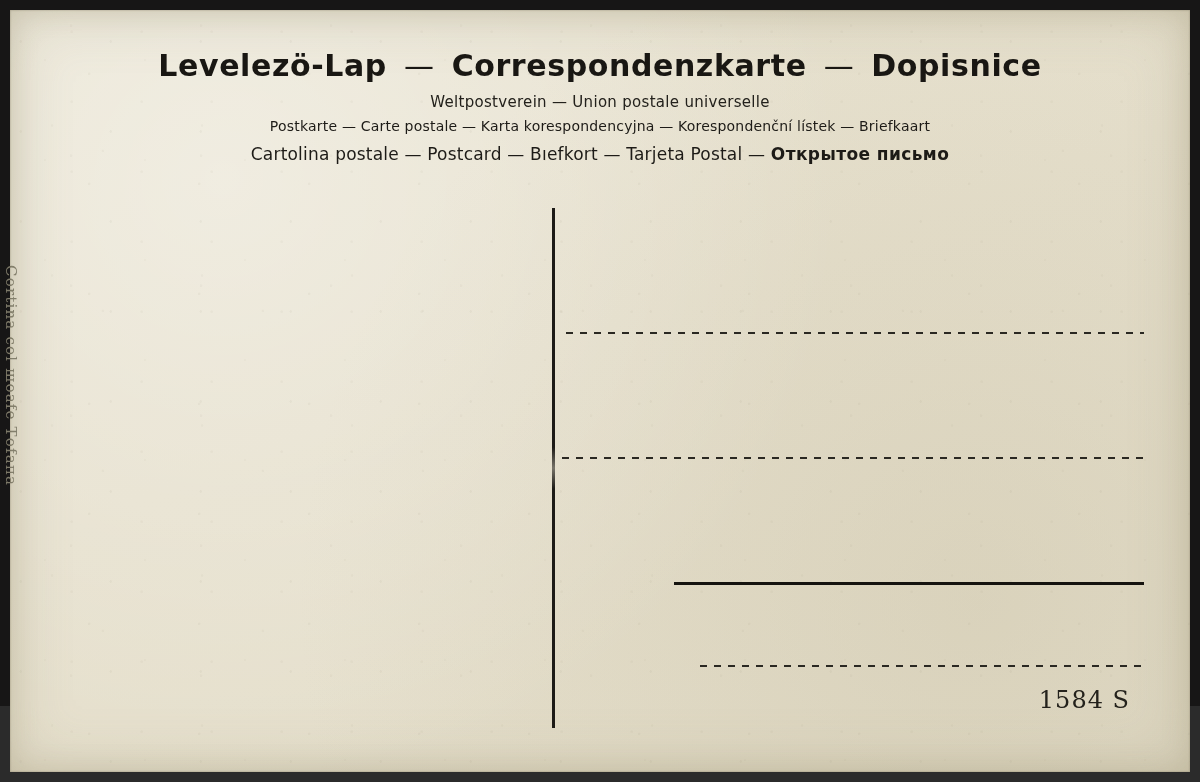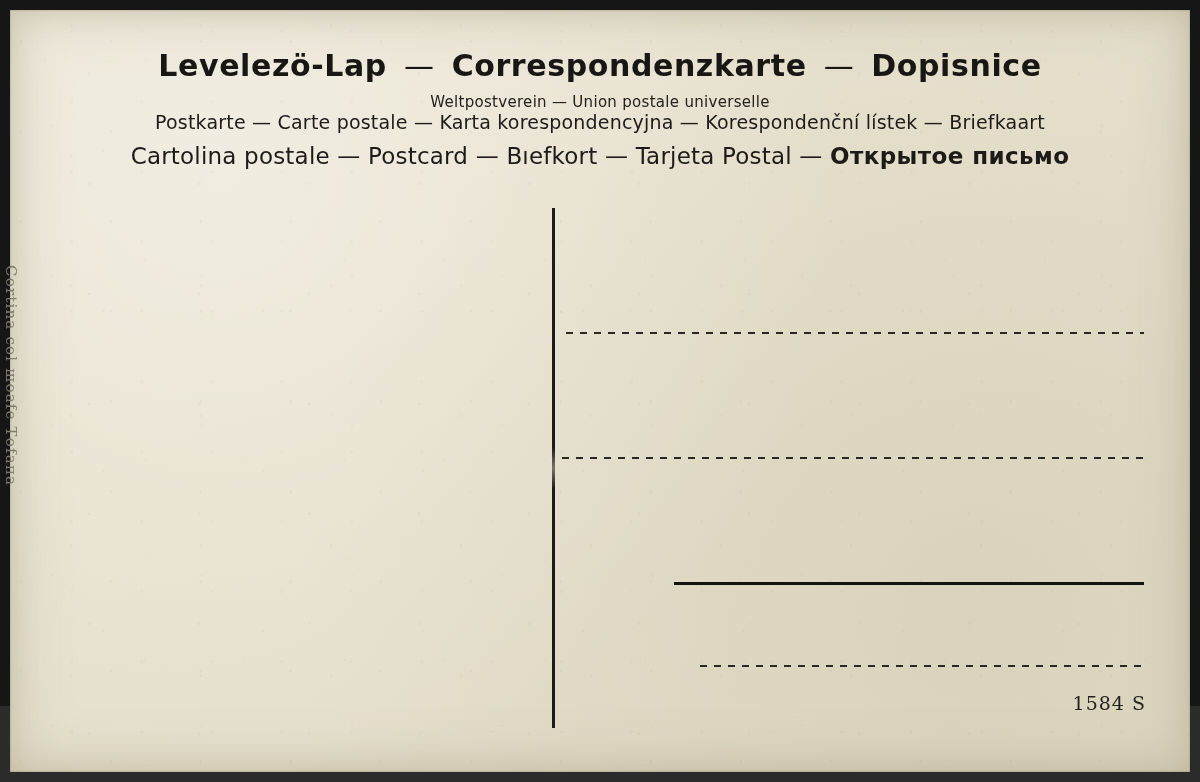--- a/index.html
+++ b/index.html
@@ -76,28 +76,28 @@
 
   #subtitle-line {
     margin-top: 10px;
     font-size: 15px;
     font-weight: 400;
     letter-spacing: 0.3px;
     color: #23211c;
   }
 
   #langs-line-1 {
-    margin-top: 0;
-    font-size: 19px;
+    margin-top: 7px;
+    font-size: 14px;
     letter-spacing: 0.2px;
     color: #1d1b17;
   }
   #langs-line-2 {
     margin-top: 10px;
-    font-size: 23px;
+    font-size: 17px;
     letter-spacing: 0.2px;
     color: #1d1b17;
   }
   #langs-line-2 .cyr { font-weight: 700; letter-spacing: 0.4px; }
 
   
   #vertical-divider {
     position: absolute;
     left: 542px;
     top: 198px;
@@ -141,24 +141,24 @@
     font-family: "DejaVu Serif", serif;
     font-size: 15px;
     letter-spacing: 1.2px;
     color: #7d7968;
     white-space: nowrap;
   }
 
   
   #catalog-number {
     position: absolute;
-    right: 44px;
+    right: 60px;
     bottom: 58px;
     font-family: "DejaVu Serif", serif;
-    font-size: 19px;
+    font-size: 24px;
     letter-spacing: 1px;
     color: #24221c;
   }
 
   
   #edge-wear {
     position: absolute;
     inset: 0;
     pointer-events: none;
     box-shadow:

